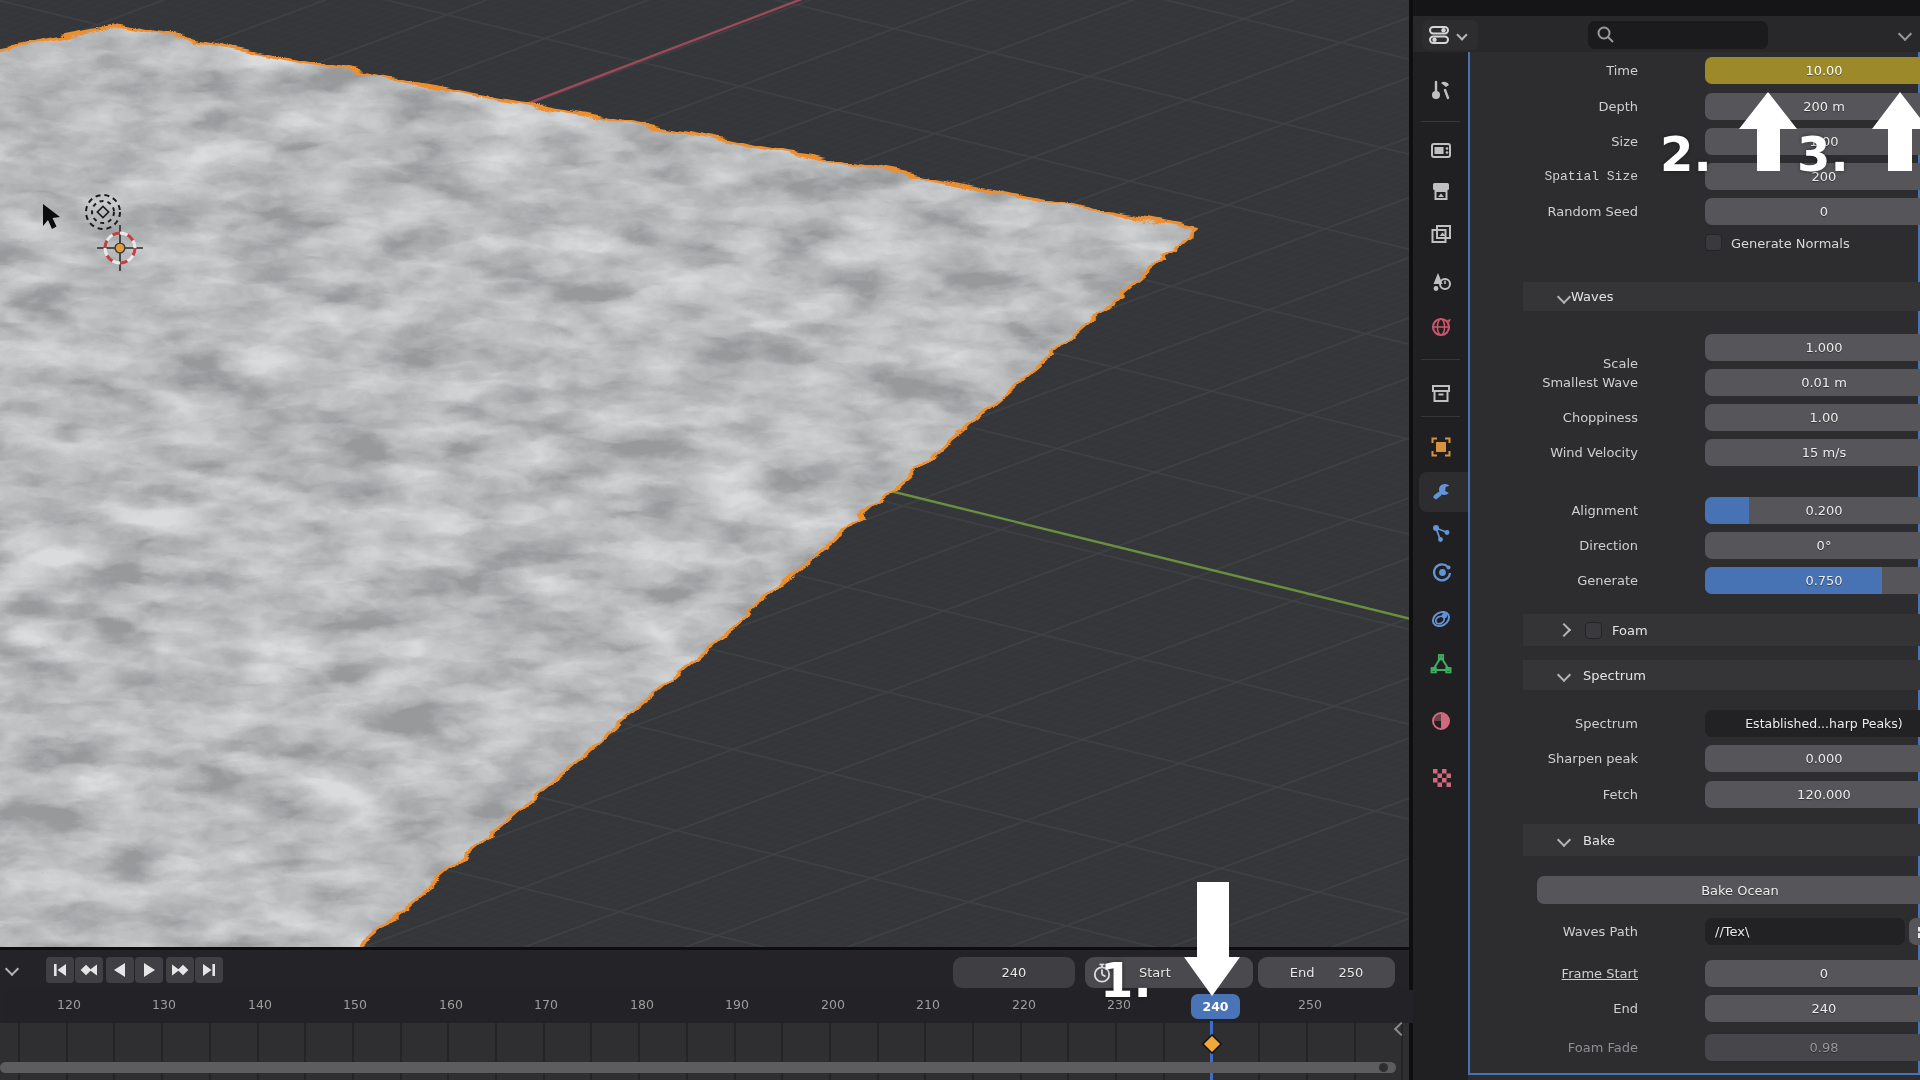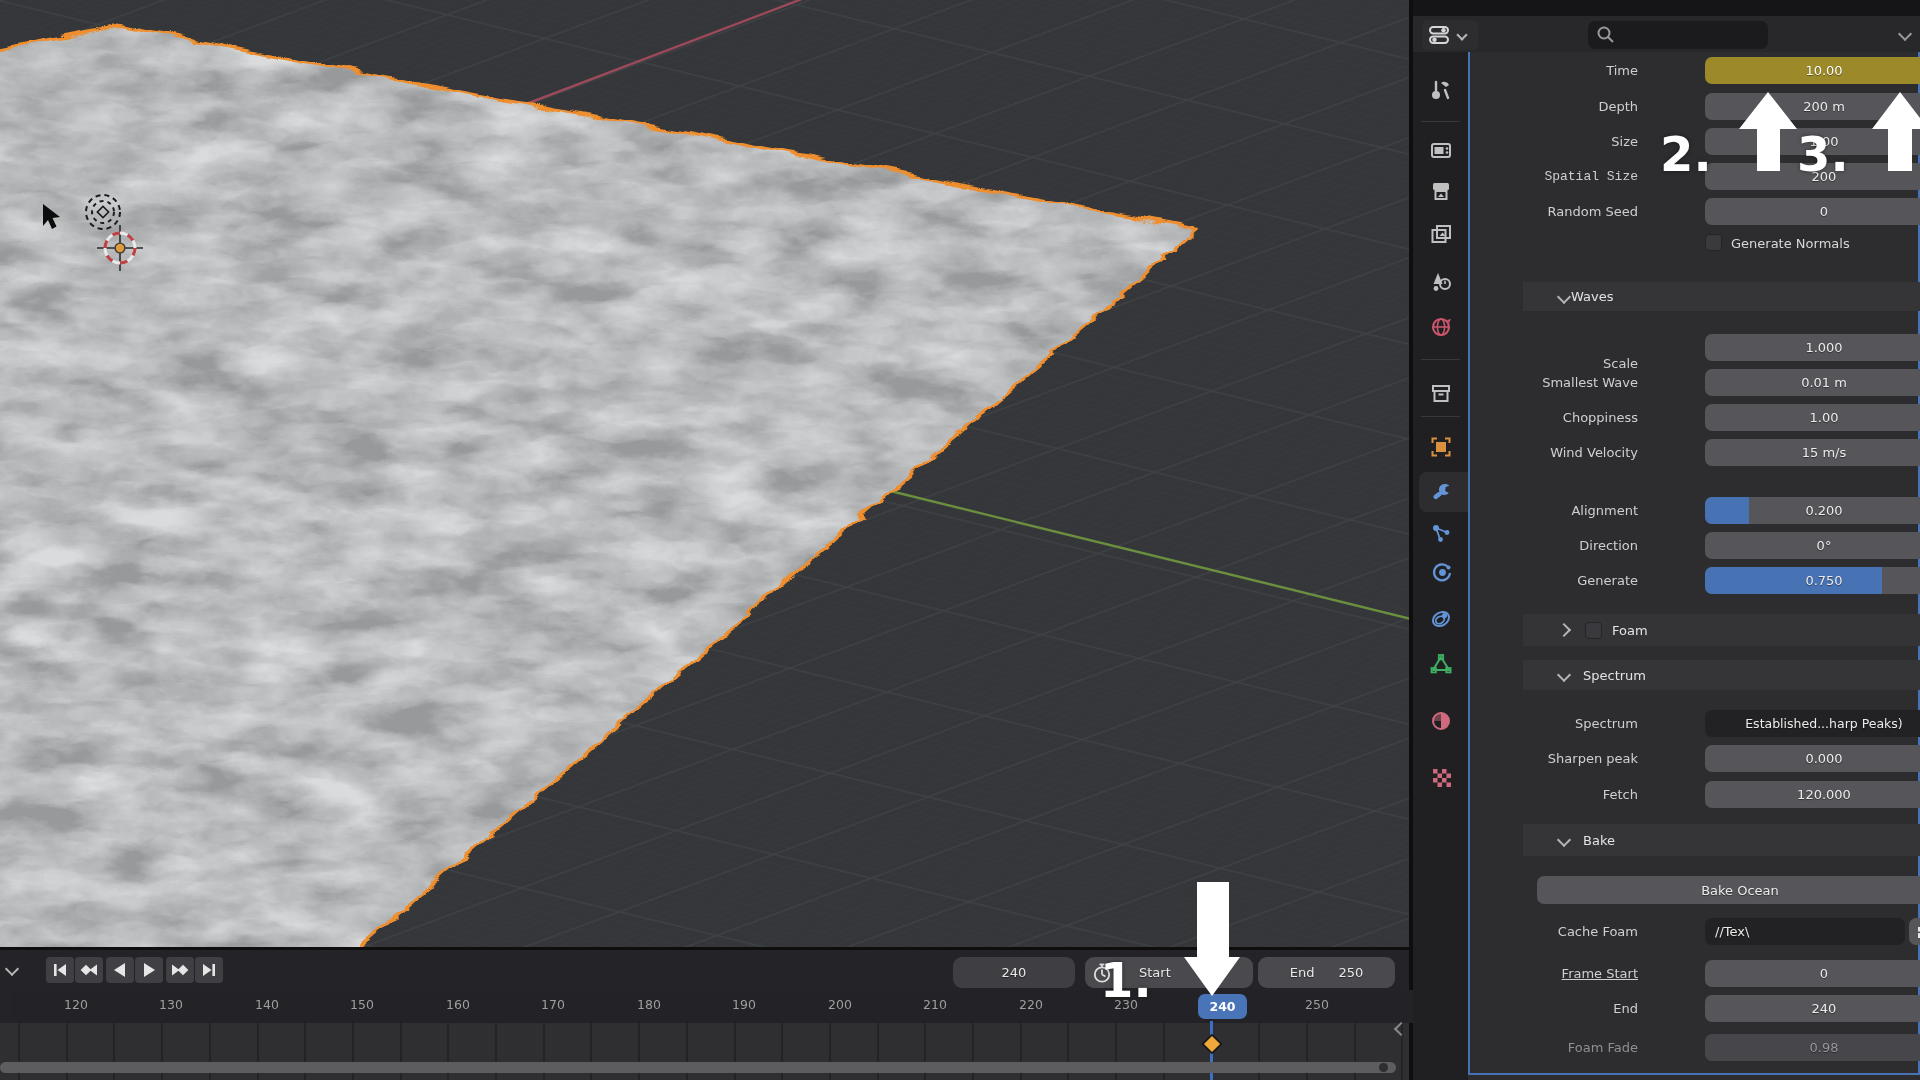--- a/index.html
+++ b/index.html
@@ -13,21 +13,21 @@
   #vp-border-r{left:1409px;top:0;width:4px;height:1080px;background:#0e0e0e;}
   #vp-border-b{left:0;top:947px;width:1409px;height:3px;background:#0e0e0e;}
 
   
   #timeline{left:0;top:950px;width:1409px;height:130px;background:#242428;}
   .tl-btn{position:absolute;top:7px;width:28px;height:26px;background:#404044;border-radius:4px;}
   .tl-btn svg{position:absolute;left:0;top:0;}
   .tl-field{position:absolute;display:flex;align-items:center;justify-content:center;
             background:#4a4a4e;border-radius:9px;color:#e8e8e8;
             text-shadow:0 1px 1px rgba(0,0,0,.5);}
-  #tl-ruler{left:11px;top:40px;width:1409px;height:33px;background:#232327;}
+  #tl-ruler{left:4px;top:40px;width:1409px;height:33px;background:#232327;}
   .ruler-num{position:absolute;top:7px;width:56px;text-align:center;color:#9e9e9e;font-size:12.5px;}
   .ruler-pill{top:4px;height:25px;background:#4a74b8;border-radius:7px;color:#fff;
               font-weight:bold;display:flex;align-items:center;justify-content:center;}
   #tl-track{left:0;top:73px;width:1409px;height:57px;background:#2f2f31;
             background-image:repeating-linear-gradient(90deg,#242427 0 2px,transparent 2px 47.7px);
             background-position:18px 0;}
   #tl-scroll{left:0;top:112px;width:1396px;height:11px;background:#5d5d5f;border-radius:6px;}
   #tl-scroll-knob{right:8px;top:1px;width:9px;height:9px;border-radius:50%;background:#2e2e30;}
   #playhead{left:1210px;top:71px;width:3px;height:59px;background:#3f6ec6;}
   .chev{display:inline-block;width:8px;height:8px;border-right:2px solid #b5b5b5;border-bottom:2px solid #b5b5b5;}
@@ -477,21 +477,21 @@
 
       <div class="section-band" style="top:772px;height:32px;">
         <span class="chev chev-down" style="margin-left:36px;"></span>
         <span style="margin-left:14px;">Bake</span>
       </div>
 
       <div class="pfield" style="left:69px;top:824px;width:406px;height:28px;">
         <span class="val">Bake Ocean</span>
       </div>
 
-      <span class="prow-label abs" style="top:872px;">Cache Foam</span>
+      <span class="prow-label abs" style="top:872px;">Waves Path</span>
       <div class="pfield dark" style="top:866px;width:200px;">
         <span class="val">//Tex\</span>
       </div>
       <div class="pfield" style="left:441px;top:866px;width:34px;">
         <svg width="20" height="18">
           <path d="M 2 4 L 8 4 L 10 6.5 L 18 6.5 L 18 15 L 2 15 Z" fill="#e8e8e8"></path>
           <rect x="2" y="8.5" width="16" height="1.6" fill="#56565a"></rect>
         </svg>
       </div>
 

